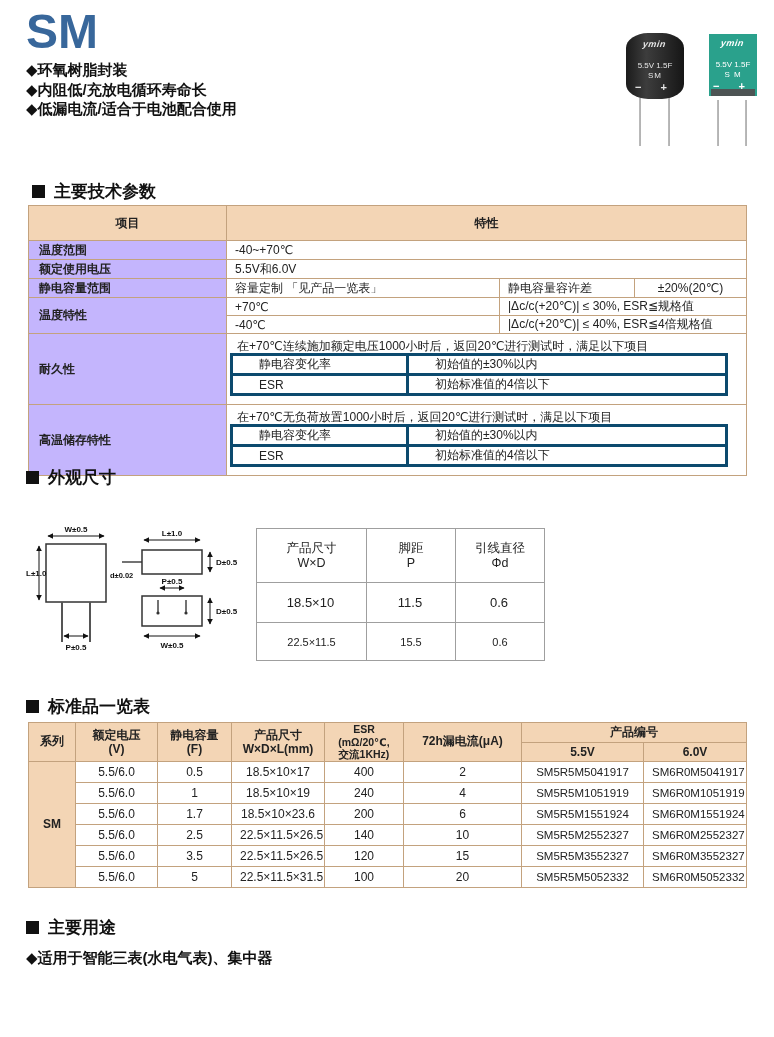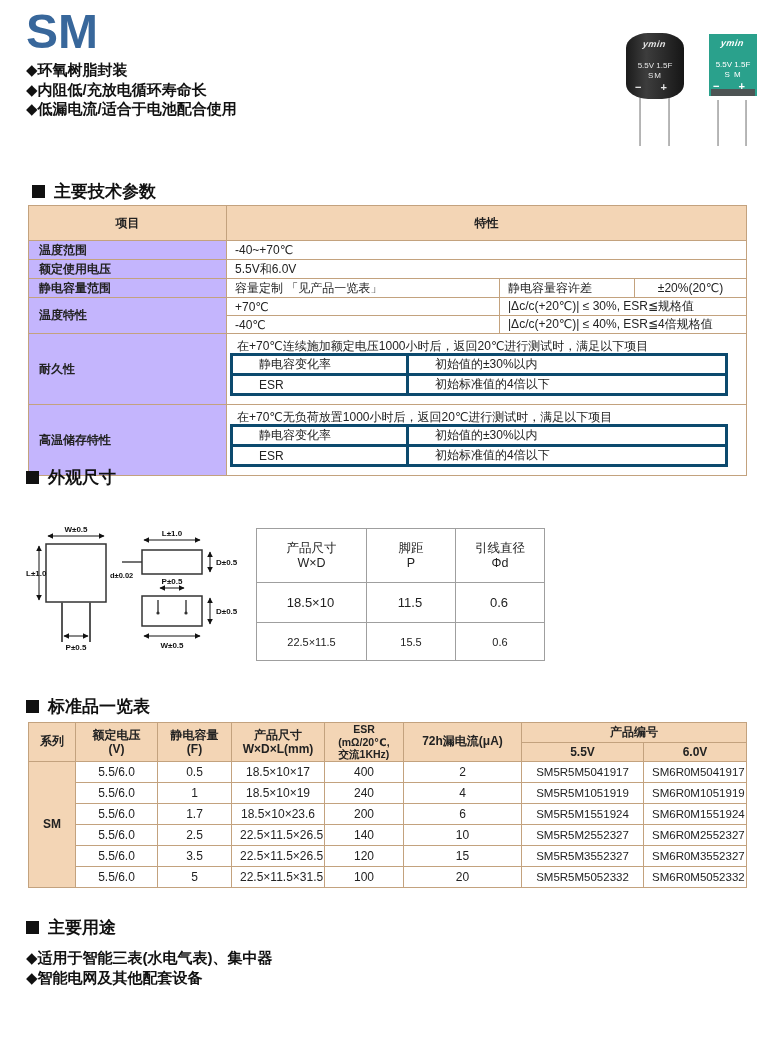--- a/index.html
+++ b/index.html
@@ -356,16 +356,15 @@
     </tr>
   </tbody>
     </table>
 
   <div class="sec-h" style="left:26px; top:916px;">
     <span class="sq"></span>
     <span>主要用途</span>
   </div>
   <ul class="apps">
     <li>◆适用于智能三表(水电气表)、集中器</li>
-    <li>◆智能电网及其他配套设备</li>
   </ul>
 
 </div>
 
 </body></html>

